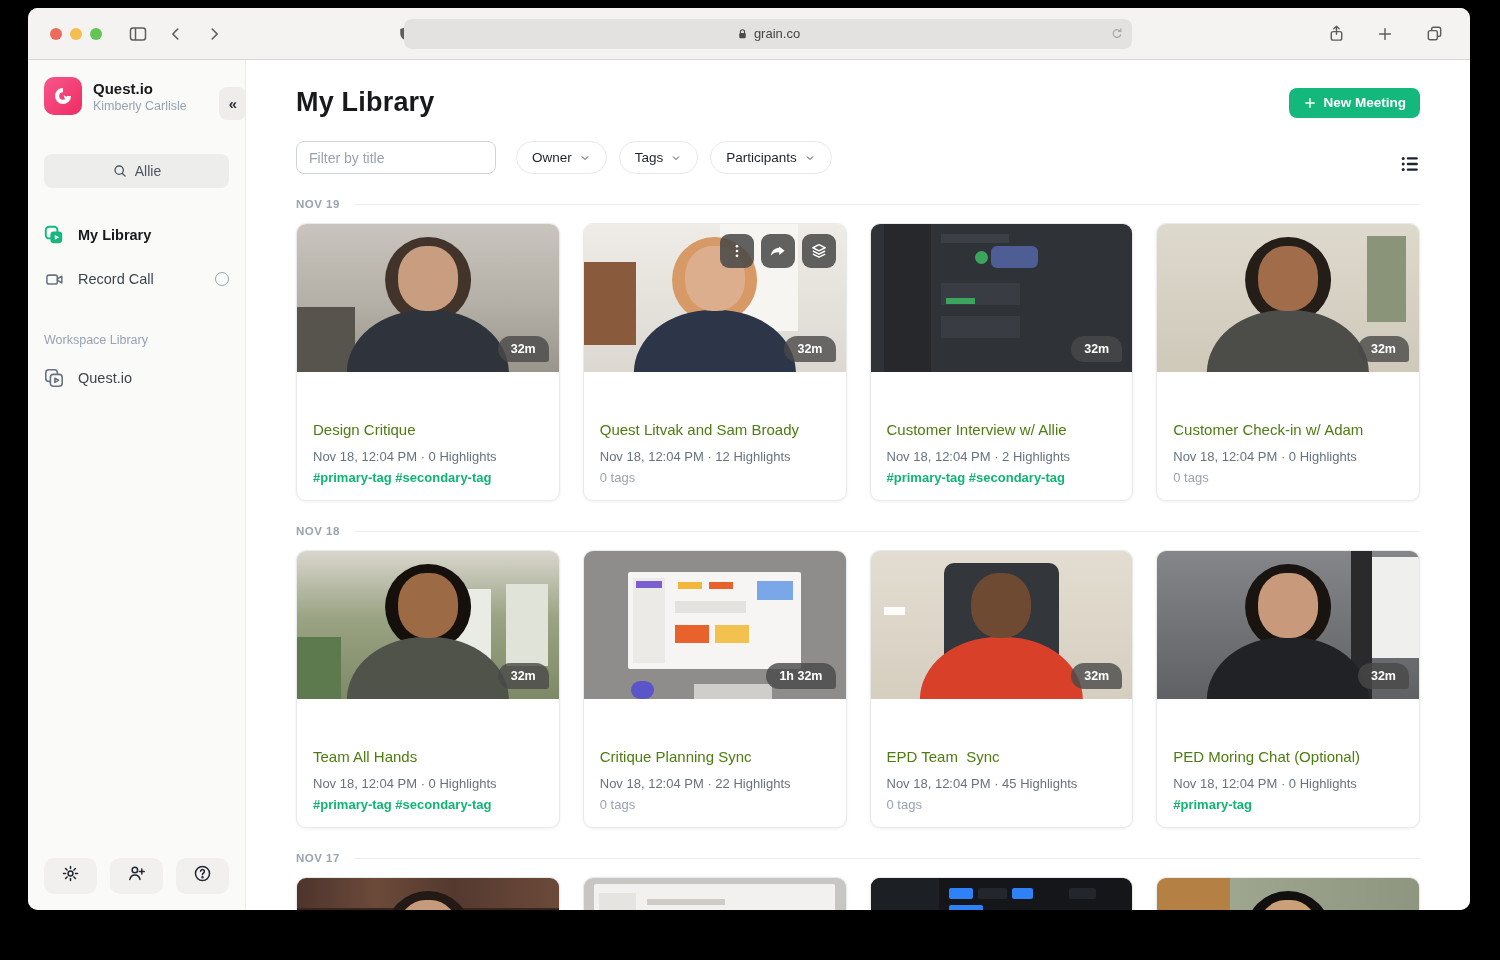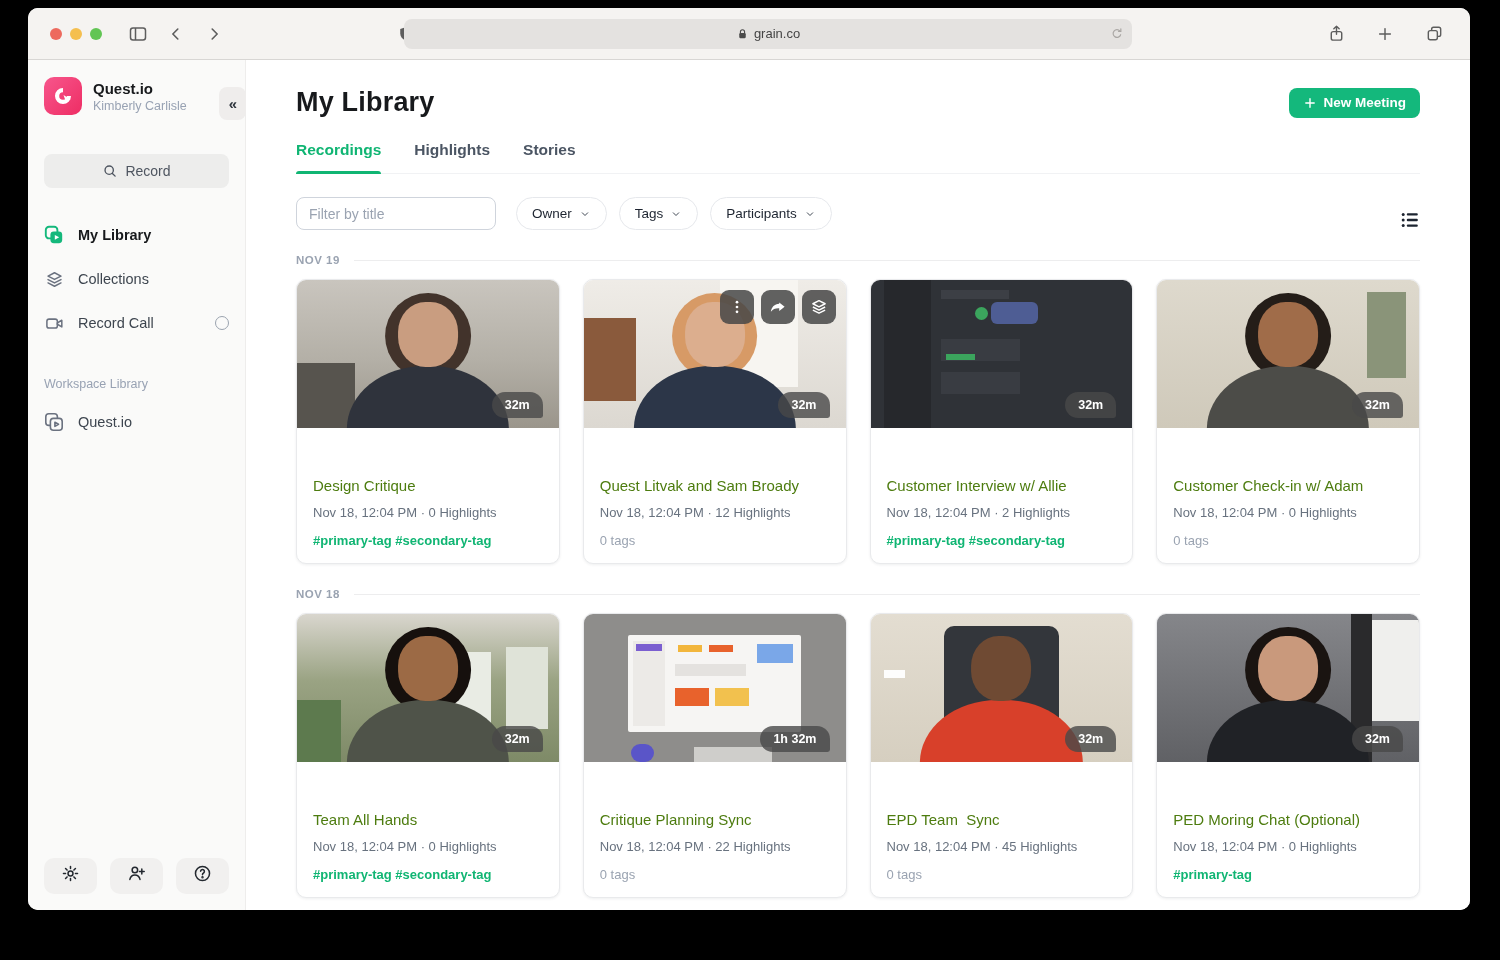--- a/index.html
+++ b/index.html
@@ -76,29 +76,29 @@
   .section-line { flex:1; height:1px; background:#ededee; }
   .grid { display:grid; grid-template-columns:repeat(4,1fr); gap:23px; margin-top:13px; }
   .card { background:#fff; border:1px solid #e9eaec; border-radius:10px; overflow:hidden;
     box-shadow:0 1px 3px rgba(16,24,40,.07); cursor:pointer; }
   .thumb { position:relative; height:148px; overflow:hidden; }
   .blk { position:absolute; }
   .p-hair,.p-head,.p-torso { position:absolute; left:50%; transform:translateX(-50%); }
   .p-hair { top:9%; height:58%; aspect-ratio:1; border-radius:50%; }
   .p-head { top:15%; height:44%; aspect-ratio:.92; border-radius:46%; }
   .p-torso { bottom:-4%; width:62%; height:46%; border-radius:48% 48% 0 0 / 92% 92% 0 0; }
-  .badge { position:absolute; right:16px; bottom:10px; background:rgba(72,72,72,.8); color:#fff;
+  .badge { position:absolute; right:10px; bottom:10px; background:rgba(72,72,72,.8); color:#fff;
     font-size:12.5px; font-weight:700; padding:6px 13px; border-radius:16px 16px 3px 16px; }
   .hover-icons { position:absolute; top:10px; right:10px; display:flex; gap:7px; }
   .hicon { width:34px; height:34px; border-radius:9px; background:rgba(70,70,70,.85); color:#fff;
     display:flex; align-items:center; justify-content:center; cursor:pointer; }
   .card-info { padding:13px 16px 15px; }
   .card-title { font-size:15px; font-weight:400; color:#4d7c0f; white-space:pre-wrap;margin-top:36px; }
   .card-meta { margin-top:11px; font-size:13px; color:#68727f; }
-  .card-tags { margin-top:13px; font-size:13px; font-weight:700; color:#10b573; }
+  .card-tags { margin-top:6px; font-size:13px; font-weight:700; color:#10b573; }
   .card-tags.muted { color:#9aa3b1; font-weight:400; }
 </style>
 </head>
 <body>
 
 <div class="window">
 
   <div class="toolbar">
     <div class="lights">
       <div class="light red"></div>
@@ -181,43 +181,33 @@
       </div>
       <div class="collapse-btn">«</div>
 
       <div class="search-btn">
         <span style="display:flex">
           <svg width="16" height="16" viewBox="0 0 20 20" fill="none" stroke="currentColor" stroke-width="1.7" stroke-linecap="round">
               <circle cx="9" cy="9" r="5.2"></circle>
               <path d="M13 13l3.4 3.4"></path>
             </svg>
         </span>
-        <span>Record</span>
+        <span>Allie</span>
       </div>
 
       <div class="nav" id="nav">
           <div class="nav-item active">
             <span class="ic">
               <svg width="20" height="20" viewBox="0 0 20 20">
                 <rect x="1.8" y="1.8" width="11.6" height="11.6" rx="3.2" fill="none" stroke="#14b87c" stroke-width="1.9"></rect>
                 <rect x="6.4" y="6.4" width="11.8" height="11.8" rx="3.4" fill="#14b87c"></rect>
                 <path d="M10.8 9.9l4.4 2.4-4.4 2.4z" fill="#fff"></path>
               </svg>
             </span>
             <span>My Library</span>
-          </div>
-          <div class="nav-item">
-            <span class="ic">
-              <svg width="19" height="19" viewBox="0 0 20 20" fill="none" stroke="currentColor" stroke-width="1.6" stroke-linecap="round" stroke-linejoin="round">
-                <path d="M10 2.9l6.8 3.5L10 9.9 3.2 6.4z"></path>
-                <path d="M3.2 10.1L10 13.6l6.8-3.5"></path>
-                <path d="M3.2 13.6L10 17.1l6.8-3.5"></path>
-              </svg>
-            </span>
-            <span>Collections</span>
           </div>
           <div class="nav-item">
             <span class="ic">
               <svg width="19" height="19" viewBox="0 0 20 20" fill="none" stroke="currentColor" stroke-width="1.6" stroke-linecap="round" stroke-linejoin="round">
                 <rect x="2" y="5.4" width="11" height="9.4" rx="2.3"></rect>
                 <path d="M13 9.4l4.7-2.8v7L13 10.8z"></path>
               </svg>
             </span>
             <span>Record Call</span>
             <span class="nav-trail"></span>
@@ -265,25 +255,20 @@
       <div class="page-head">
         <div class="page-title">My Library</div>
         <button class="new-meeting">
           <svg width="14" height="14" viewBox="0 0 20 20" fill="none" stroke="#fff" stroke-width="2" stroke-linecap="round">
               <path d="M10 4v12M4 10h12"></path>
             </svg>
           <span>New Meeting</span>
         </button>
       </div>
 
-      <div class="tabs" id="tabs">
-          <div class="tab active">Recordings</div>
-          <div class="tab">Highlights</div>
-          <div class="tab">Stories</div>
-        </div>
 
       <div class="filter-row">
         <input class="filter-input" placeholder="Filter by title" style="">
         <div class="pills" id="pills">
             <div class="pill">
               <span>Owner</span>
               <span class="ic">
                 <svg width="12" height="12" viewBox="0 0 20 20" fill="none" stroke="currentColor" stroke-width="1.6" stroke-linecap="round" stroke-linejoin="round">
                   <path d="M5.5 8l4.5 4.5L14.5 8"></path>
                 </svg>

